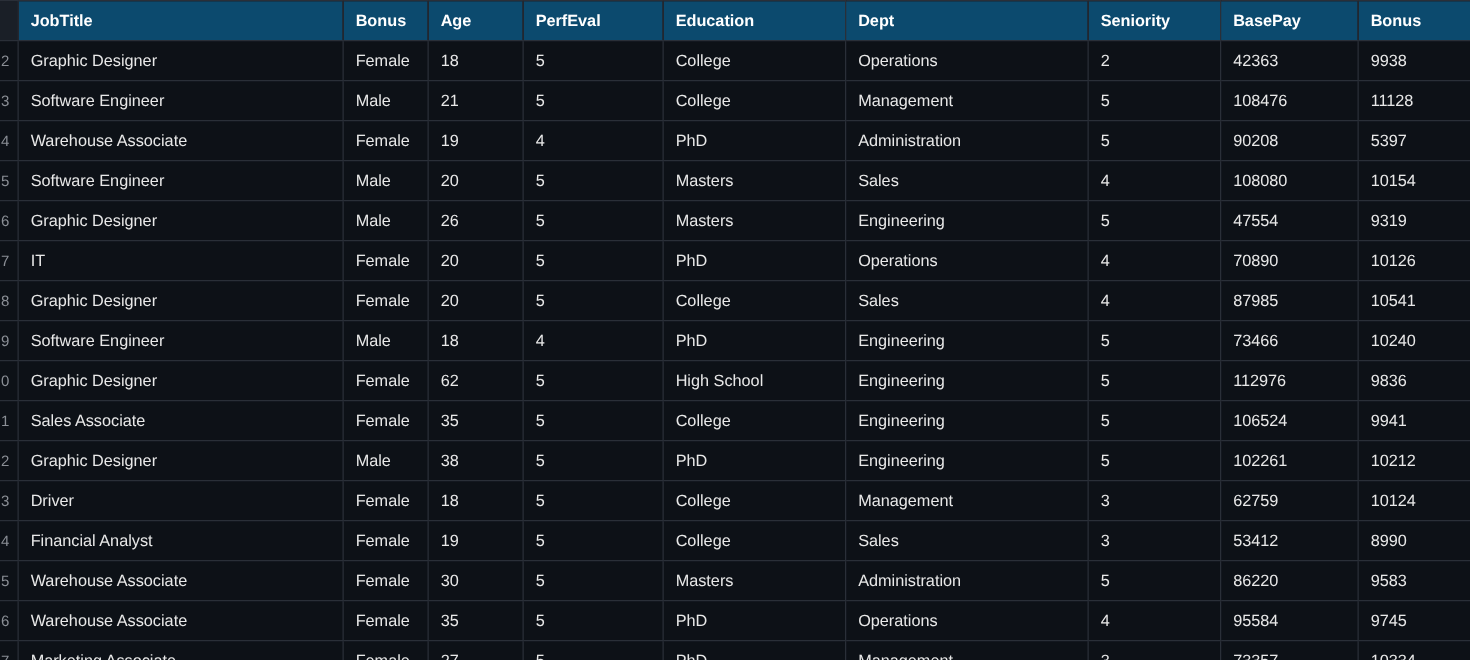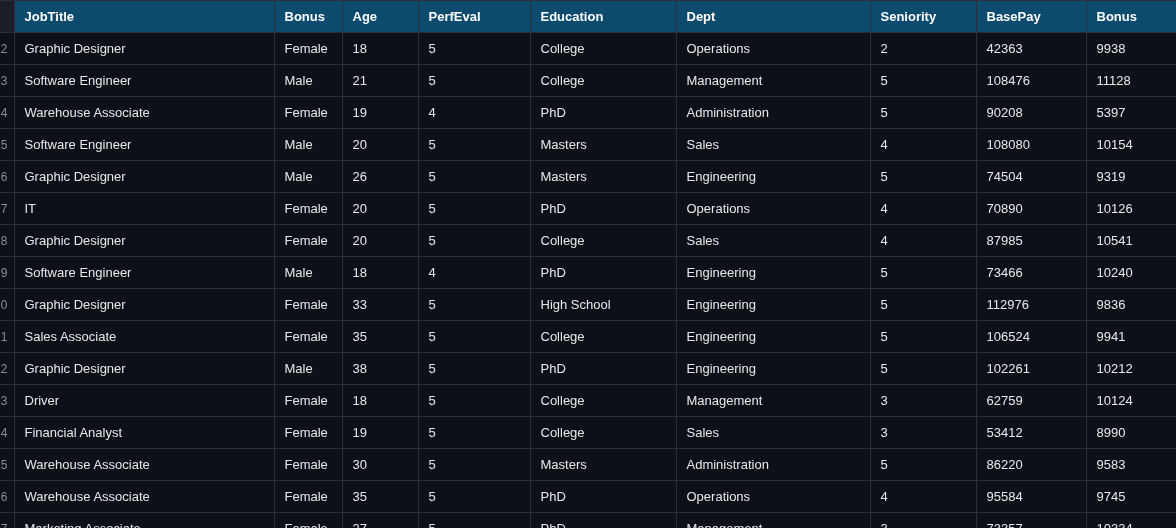--- a/index.html
+++ b/index.html
@@ -146,21 +146,21 @@
       </tr>
       <tr>
         <td class="rownum">6</td>
         <td>Graphic Designer</td>
         <td>Male</td>
         <td>26</td>
         <td>5</td>
         <td>Masters</td>
         <td>Engineering</td>
         <td>5</td>
-        <td>74504</td>
+        <td>47554</td>
         <td>9319</td>
       </tr>
       <tr>
         <td class="rownum">7</td>
         <td>IT</td>
         <td>Female</td>
         <td>20</td>
         <td>5</td>
         <td>PhD</td>
         <td>Operations</td>
@@ -189,21 +189,21 @@
         <td>PhD</td>
         <td>Engineering</td>
         <td>5</td>
         <td>73466</td>
         <td>10240</td>
       </tr>
       <tr>
         <td class="rownum">0</td>
         <td>Graphic Designer</td>
         <td>Female</td>
-        <td>33</td>
+        <td>62</td>
         <td>5</td>
         <td>High School</td>
         <td>Engineering</td>
         <td>5</td>
         <td>112976</td>
         <td>9836</td>
       </tr>
       <tr>
         <td class="rownum">1</td>
         <td>Sales Associate</td>

